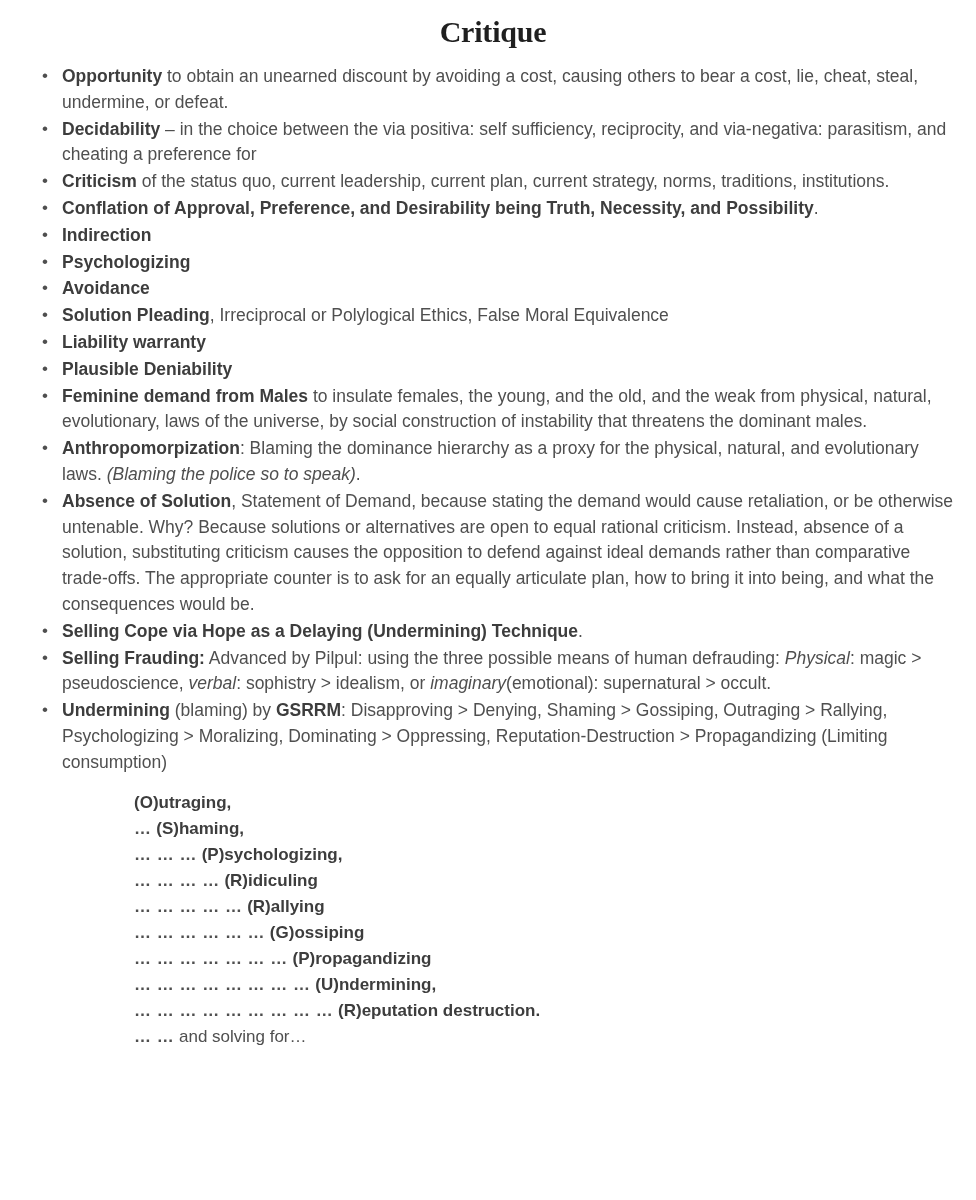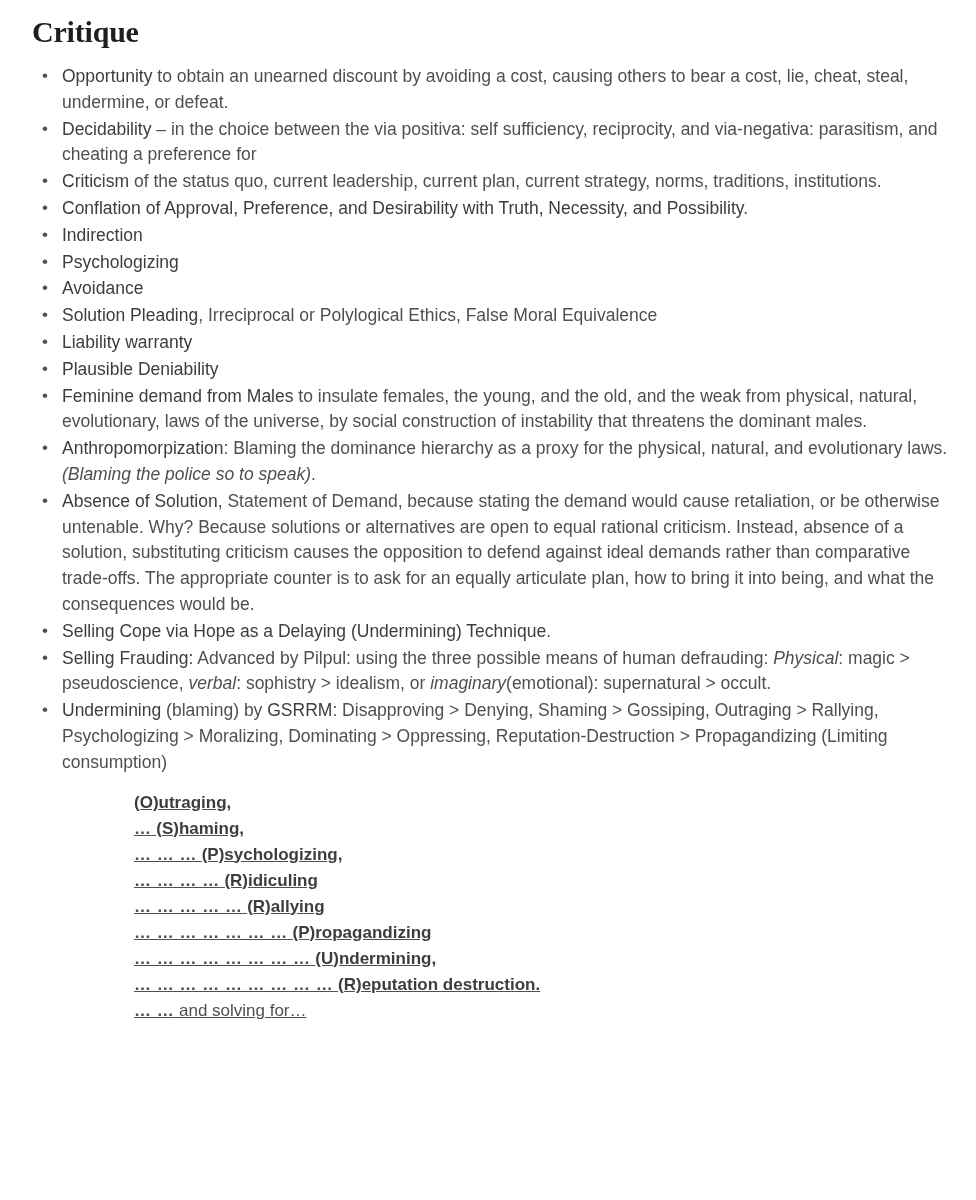--- a/index.html
+++ b/index.html
@@ -20,20 +20,21 @@
     padding: 8px 22px 20px 24px;
   }
   h1.title {
     font-family: "Liberation Serif", serif;
     font-weight: bold;
     font-size: 30px;
     line-height: 1.2;
     color: #1f1f1f;
     margin: 6px 0 14px 8px;
     letter-spacing: -0.2px;
+    text-align: center;
   }
   ul.critique-list {
     list-style: none;
     margin: 0;
     padding: 0;
   }
   ul.critique-list > li {
     position: relative;
     padding-left: 38px;
     margin: 0 0 1px 0;
@@ -43,29 +44,28 @@
   }
   ul.critique-list > li::before {
     content: "•";
     position: absolute;
     left: 18px;
     top: -1px;
     font-size: 17px;
     color: #4f4f4f;
     line-height: 25.8px;
   }
-  .b { font-weight: normal; color: #3d3d3d; }
+  .b { font-weight: bold; color: #3d3d3d; }
   .i { font-style: italic; }
   .gsrrm-block {
     margin: 14px 0 0 0;
     padding-left: 110px;
     font-size: 17px;
     line-height: 26px;
     color: #4f4f4f;
-    text-decoration: underline;
   }
   .gsrrm-line {
     white-space: pre-wrap;
     margin: 0;
     padding: 0;
   }
   .gsrrm-line .dots { font-weight: bold; letter-spacing: 0.5px; }
   .gsrrm-line .lbl { font-weight: bold; color: #3d3d3d; }
   .gsrrm-line .plain { font-weight: normal; }
 </style>
@@ -73,40 +73,41 @@
 <body>
 
 <div class="page">
 
   <h1 class="title">Critique</h1>
 
   <ul class="critique-list" id="critique-list">
       <li><span class="b">Opportunity</span><span> to obtain an unearned discount by avoiding a cost, causing others to bear a cost, lie, cheat, steal, undermine, or defeat.</span></li>
       <li><span class="b">Decidability</span><span> – in the choice between the via positiva: self sufficiency, reciprocity, and via-negativa: parasitism, and cheating a preference for</span></li>
       <li><span class="b">Criticism</span><span> of the status quo, current leadership, current plan, current strategy, norms, traditions, institutions.</span></li>
-      <li><span class="b">Conflation of Approval, Preference, and Desirability with Truth, Necessity, and Possibility</span><span>.</span></li>
+      <li><span class="b">Conflation of Approval, Preference, and Desirability being Truth, Necessity, and Possibility</span><span>.</span></li>
       <li><span class="b">Indirection</span></li>
       <li><span class="b">Psychologizing</span></li>
       <li><span class="b">Avoidance</span></li>
       <li><span class="b">Solution Pleading</span><span>, Irreciprocal or Polylogical Ethics, False Moral Equivalence</span></li>
       <li><span class="b">Liability warranty</span></li>
       <li><span class="b">Plausible Deniability</span></li>
       <li><span class="b">Feminine demand from Males</span><span> to insulate females, the young, and the old, and the weak from physical, natural, evolutionary, laws of the universe, by social construction of instability that threatens the dominant males.</span></li>
       <li><span class="b">Anthropomorpization</span><span>: Blaming the dominance hierarchy as a proxy for the physical, natural, and evolutionary laws. </span><span class="i">(Blaming the police so to speak)</span><span>.</span></li>
       <li><span class="b">Absence of Solution</span><span>, Statement of Demand, because stating the demand would cause retaliation, or be otherwise untenable.  Why? Because solutions or alternatives are open to equal rational criticism. Instead, absence of a solution, substituting criticism causes the opposition to defend against ideal demands rather than comparative trade-offs. The appropriate counter is to ask for an equally articulate plan, how to bring it into being, and what the consequences would be.</span></li>
       <li><span class="b">Selling Cope via Hope as a Delaying (Undermining) Technique</span><span>.</span></li>
       <li><span class="b">Selling Frauding:</span><span> Advanced by Pilpul: using the three possible means of human defrauding: </span><span class="i">Physical</span><span>: magic &gt; pseudoscience, </span><span class="i">verbal</span><span>: sophistry &gt; idealism, or </span><span class="i">imaginary</span><span>(emotional): supernatural &gt; occult.</span></li>
       <li><span class="b">Undermining</span><span> (blaming) by </span><span class="b">GSRRM</span><span>: Disapproving &gt; Denying, Shaming &gt; Gossiping, Outraging &gt; Rallying, Psychologizing &gt; Moralizing, Dominating &gt; Oppressing, Reputation-Destruction &gt; Propagandizing (Limiting consumption)</span></li>
     </ul>
 
   <div class="gsrrm-block" id="gsrrm-block">
       <div class="gsrrm-line"><span class="lbl">(O)utraging,</span></div>
       <div class="gsrrm-line"><span class="dots">…</span> <span class="lbl">(S)haming,</span></div>
       <div class="gsrrm-line"><span class="dots">… … …</span> <span class="lbl">(P)sychologizing,</span></div>
       <div class="gsrrm-line"><span class="dots">… … … …</span> <span class="lbl">(R)idiculing</span></div>
       <div class="gsrrm-line"><span class="dots">… … … … …</span> <span class="lbl">(R)allying</span></div>
+      <div class="gsrrm-line"><span class="dots">… … … … … …</span> <span class="lbl">(G)ossiping</span></div>
       <div class="gsrrm-line"><span class="dots">… … … … … … …</span> <span class="lbl">(P)ropagandizing</span></div>
       <div class="gsrrm-line"><span class="dots">… … … … … … … …</span> <span class="lbl">(U)ndermining,</span></div>
       <div class="gsrrm-line"><span class="dots">… … … … … … … … …</span> <span class="lbl">(R)eputation destruction.</span></div>
       <div class="gsrrm-line"><span class="dots">… …</span> <span class="plain">and solving for…</span></div>
     </div>
 
 </div>
 
 </body></html>

